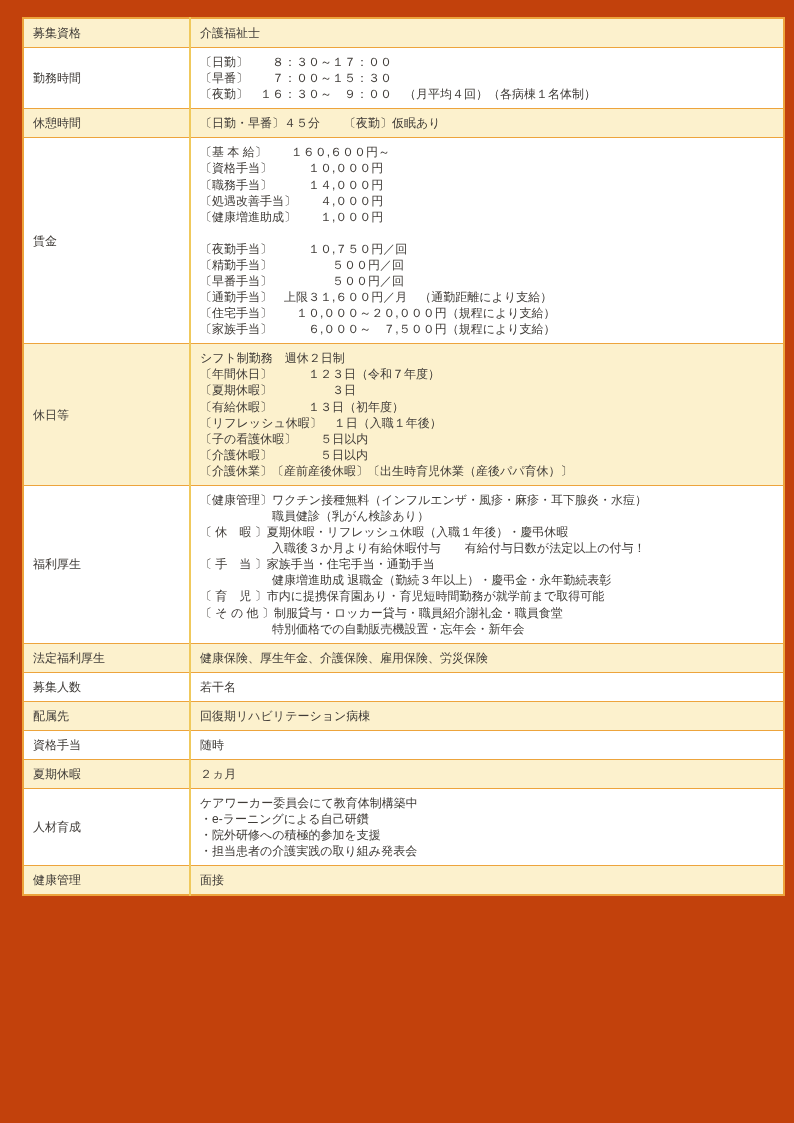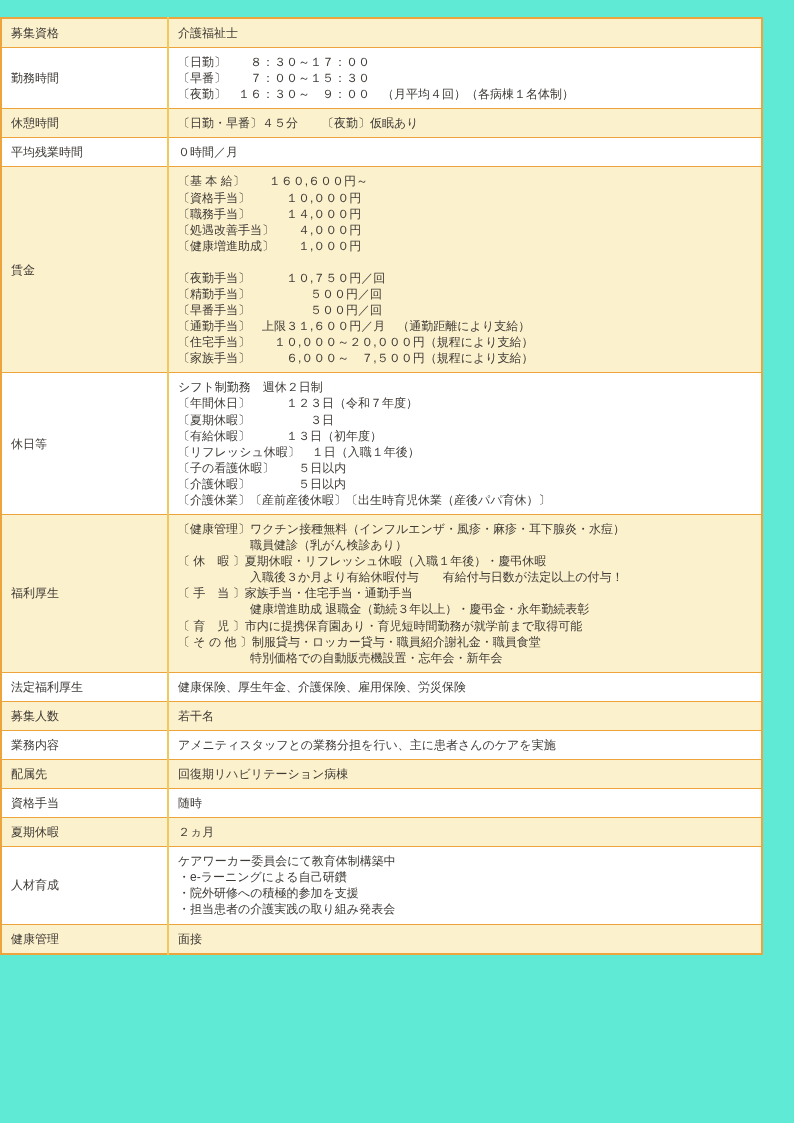--- a/index.html
+++ b/index.html
@@ -5,22 +5,22 @@
   html, body {
     margin: 0;
     padding: 0;
     background: #ffffff;
   }
   .page {
     position: relative;
     width: 794px;
     height: 1123px;
     box-sizing: border-box;
-    background: #5eead4;
-    padding: 17px 15px 0 0;
+    background: #c2410c;
+    padding: 17px 15px 0 22px;
     font-family: "Liberation Sans", "DejaVu Sans", sans-serif;
   }
   table.job-table {
     width: 763px;
     border-collapse: collapse;
     table-layout: fixed;
     border: 2px solid #eda43c;
     color: #3f3b37;
     font-size: 12px;
     line-height: 1.34;
@@ -69,24 +69,20 @@
         <th class="label-cell">勤務時間</th>
         <td class="value-cell">〔日勤〕　　８：３０～１７：００
 〔早番〕　　７：００～１５：３０
 〔夜勤〕　１６：３０～　９：００　（月平均４回）（各病棟１名体制）</td>
       </tr>
       <tr>
         <th class="label-cell">休憩時間</th>
         <td class="value-cell">〔日勤・早番〕４５分　　〔夜勤〕仮眠あり</td>
       </tr>
       <tr>
-        <th class="label-cell">平均残業時間</th>
-        <td class="value-cell">０時間／月</td>
-      </tr>
-      <tr>
         <th class="label-cell">賃金</th>
         <td class="value-cell">〔基 本 給〕　　１６０,６００円～
 〔資格手当〕　　　１０,０００円
 〔職務手当〕　　　１４,０００円
 〔処遇改善手当〕　　４,０００円
 〔健康増進助成〕　　１,０００円
 
 〔夜勤手当〕　　　１０,７５０円／回
 〔精勤手当〕　　　　　５００円／回
 〔早番手当〕　　　　　５００円／回
@@ -119,24 +115,20 @@
       </tr>
       <tr>
         <th class="label-cell">法定福利厚生</th>
         <td class="value-cell">健康保険、厚生年金、介護保険、雇用保険、労災保険</td>
       </tr>
       <tr>
         <th class="label-cell">募集人数</th>
         <td class="value-cell">若干名</td>
       </tr>
       <tr>
-        <th class="label-cell">業務内容</th>
-        <td class="value-cell">アメニティスタッフとの業務分担を行い、主に患者さんのケアを実施</td>
-      </tr>
-      <tr>
         <th class="label-cell">配属先</th>
         <td class="value-cell">回復期リハビリテーション病棟</td>
       </tr>
       <tr>
         <th class="label-cell">資格手当</th>
         <td class="value-cell">随時</td>
       </tr>
       <tr>
         <th class="label-cell">夏期休暇</th>
         <td class="value-cell">２ヵ月</td>

